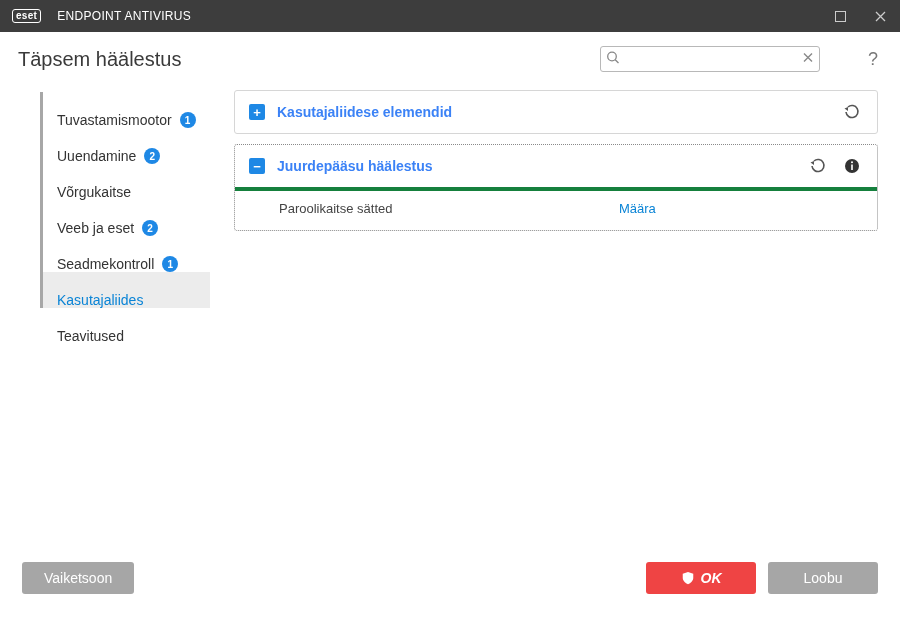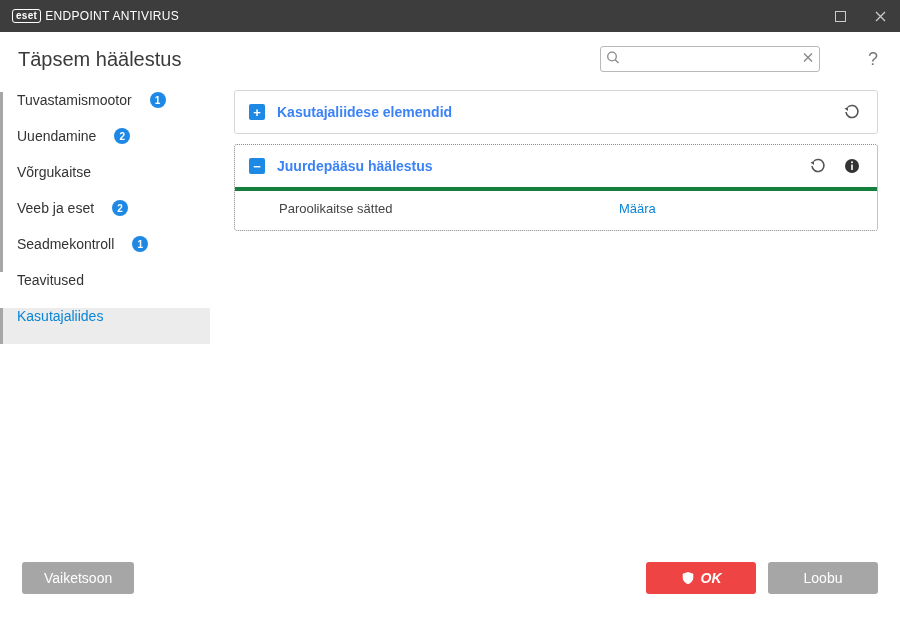--- a/index.html
+++ b/index.html
@@ -1,33 +1,33 @@
 <!DOCTYPE html>
 <html><head>
 <meta charset="utf-8">
 <style>
   * { box-sizing: border-box; margin: 0; padding: 0; }
   html, body { width: 900px; height: 620px; font-family: "Segoe UI", Arial, sans-serif; font-size: 13px; color: #333; background: #fff; overflow: hidden; }
   .titlebar { height: 32px; background: #3d3d3d; color: #fff; display: flex; align-items: center; padding: 0 0 0 12px; }
-  .titlebar .brand { display: flex; align-items: center; gap: 4px; font-size: 12px; letter-spacing: 0.3px; }
+  .titlebar .brand { display: flex; align-items: center; gap: 16px; font-size: 12px; letter-spacing: 0.3px; }
   .titlebar .brand .eset-logo { font-size: 10px; font-weight: bold; border: 1.5px solid #fff; border-radius: 3px; padding: 0 3px; line-height: 12px; }
   .titlebar .brand .product { font-weight: 400; }
   .titlebar .win-controls { margin-left: auto; display: flex; }
   .titlebar .win-btn { width: 40px; height: 32px; display: flex; align-items: center; justify-content: center; color: #ccc; }
   .titlebar .win-btn svg { width: 11px; height: 11px; }
   .header { display: flex; align-items: center; padding: 14px 22px 14px 18px; gap: 36px; }
   .header h1 { font-size: 20px; font-weight: 400; color: #3a3a3a; }
   .header .search-wrap { margin-left: auto; position: relative; width: 220px; }
   .header .search-wrap input { width: 100%; height: 26px; border: 1px solid #b8b8b8; border-radius: 3px; padding: 0 26px 0 26px; font-size: 13px; outline: none; }
   .header .search-wrap .mag { position: absolute; left: 6px; top: 50%; transform: translateY(-50%); color: #888; }
   .header .search-wrap .clear { position: absolute; right: 6px; top: 50%; transform: translateY(-50%); color: #888; }
   .header .help { margin-left: 12px; font-size: 18px; color: #777; }
   .body { display: flex; height: calc(620px - 32px - 56px - 56px); }
   .sidebar { width: 210px; padding: 6px 0 0 0; }
-  .nav-item { display: flex; align-items: flex-start; height: 36px; padding: 0 14px 0 14px; border-left: 3px solid transparent; color: #333; cursor: default; gap: 18px; }
+  .nav-item { display: flex; align-items: flex-end; height: 36px; padding: 0 14px 0 14px; border-left: 3px solid transparent; color: #333; cursor: default; gap: 8px; margin-left: 40px; }
   .nav-item.bar { border-left-color: #a7a7a7; }
   .nav-item.active { border-left-color: #a7a7a7; background: #ececec; color: #1e88e5; }
   .nav-item .label { font-size: 14px; color: inherit; }
   .nav-item.active .label { color: #0a84d6; }
   .badge { min-width: 16px; height: 16px; border-radius: 8px; background: #1e88e5; color: #fff; font-size: 10px; font-weight: bold; display: inline-flex; align-items: center; justify-content: center; padding: 0 4px; }
   .content { flex: 1; padding: 4px 22px 0 24px; }
   .panel { border: 1px solid #d6d6d6; border-radius: 3px; background: #fff; margin-bottom: 10px; }
   .panel.dotted { border: 1px dotted #8a8a8a; }
   .panel-head { display: flex; align-items: center; height: 42px; padding: 0 14px; gap: 12px; }
   .toggle-box { width: 16px; height: 16px; background: #1e88e5; color: #fff; display: flex; align-items: center; justify-content: center; border-radius: 2px; font-weight: bold; font-size: 13px; line-height: 1; }
@@ -101,25 +101,25 @@
       <span class="label">Võrgukaitse</span>
     </div>
     <div class="nav-item bar">
       <span class="label">Veeb ja eset</span>
       <span class="badge">2</span>
     </div>
     <div class="nav-item bar">
       <span class="label">Seadmekontroll</span>
       <span class="badge">1</span>
     </div>
+    <div class="nav-item active">
+      <span class="label">Kasutajaliides</span>
+    </div>
     <div class="nav-item">
       <span class="label">Teavitused</span>
-    </div>
-    <div class="nav-item active">
-      <span class="label">Kasutajaliides</span>
     </div>
   </div>
 
   <div class="content">
 
     <div class="panel">
       <div class="panel-head">
         <div class="toggle-box">+</div>
         <div class="panel-title">Kasutajaliidese elemendid</div>
         <div class="spacer"></div>

